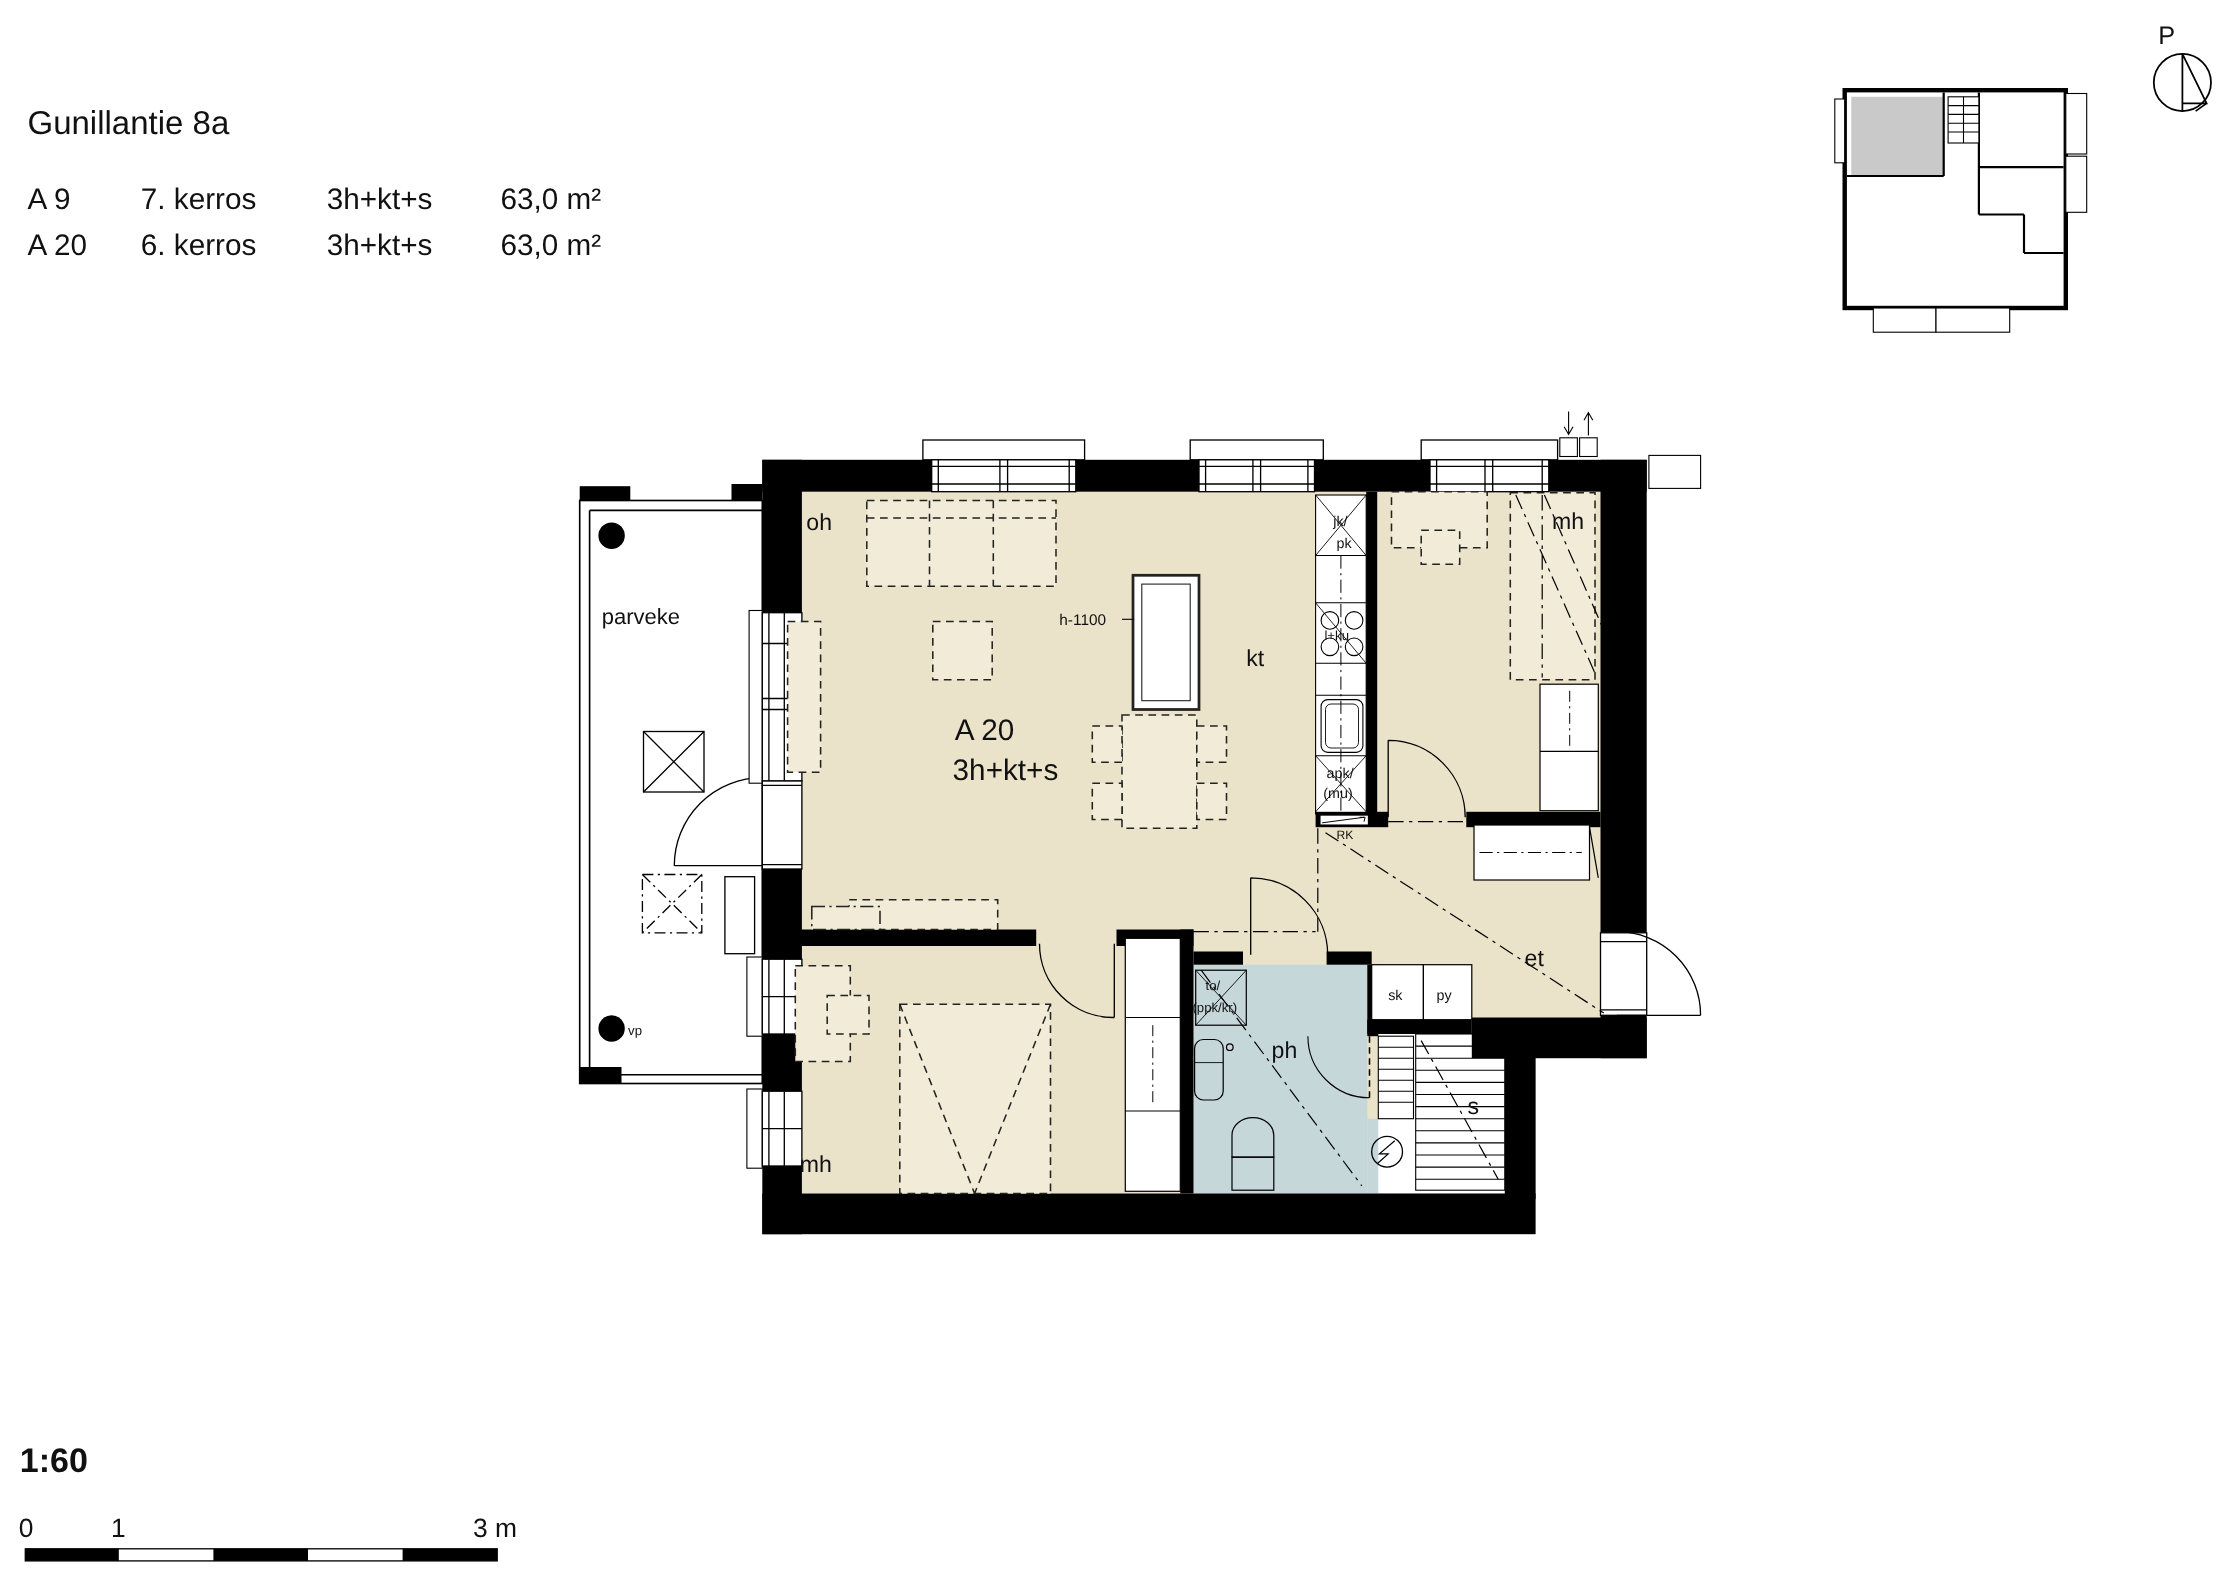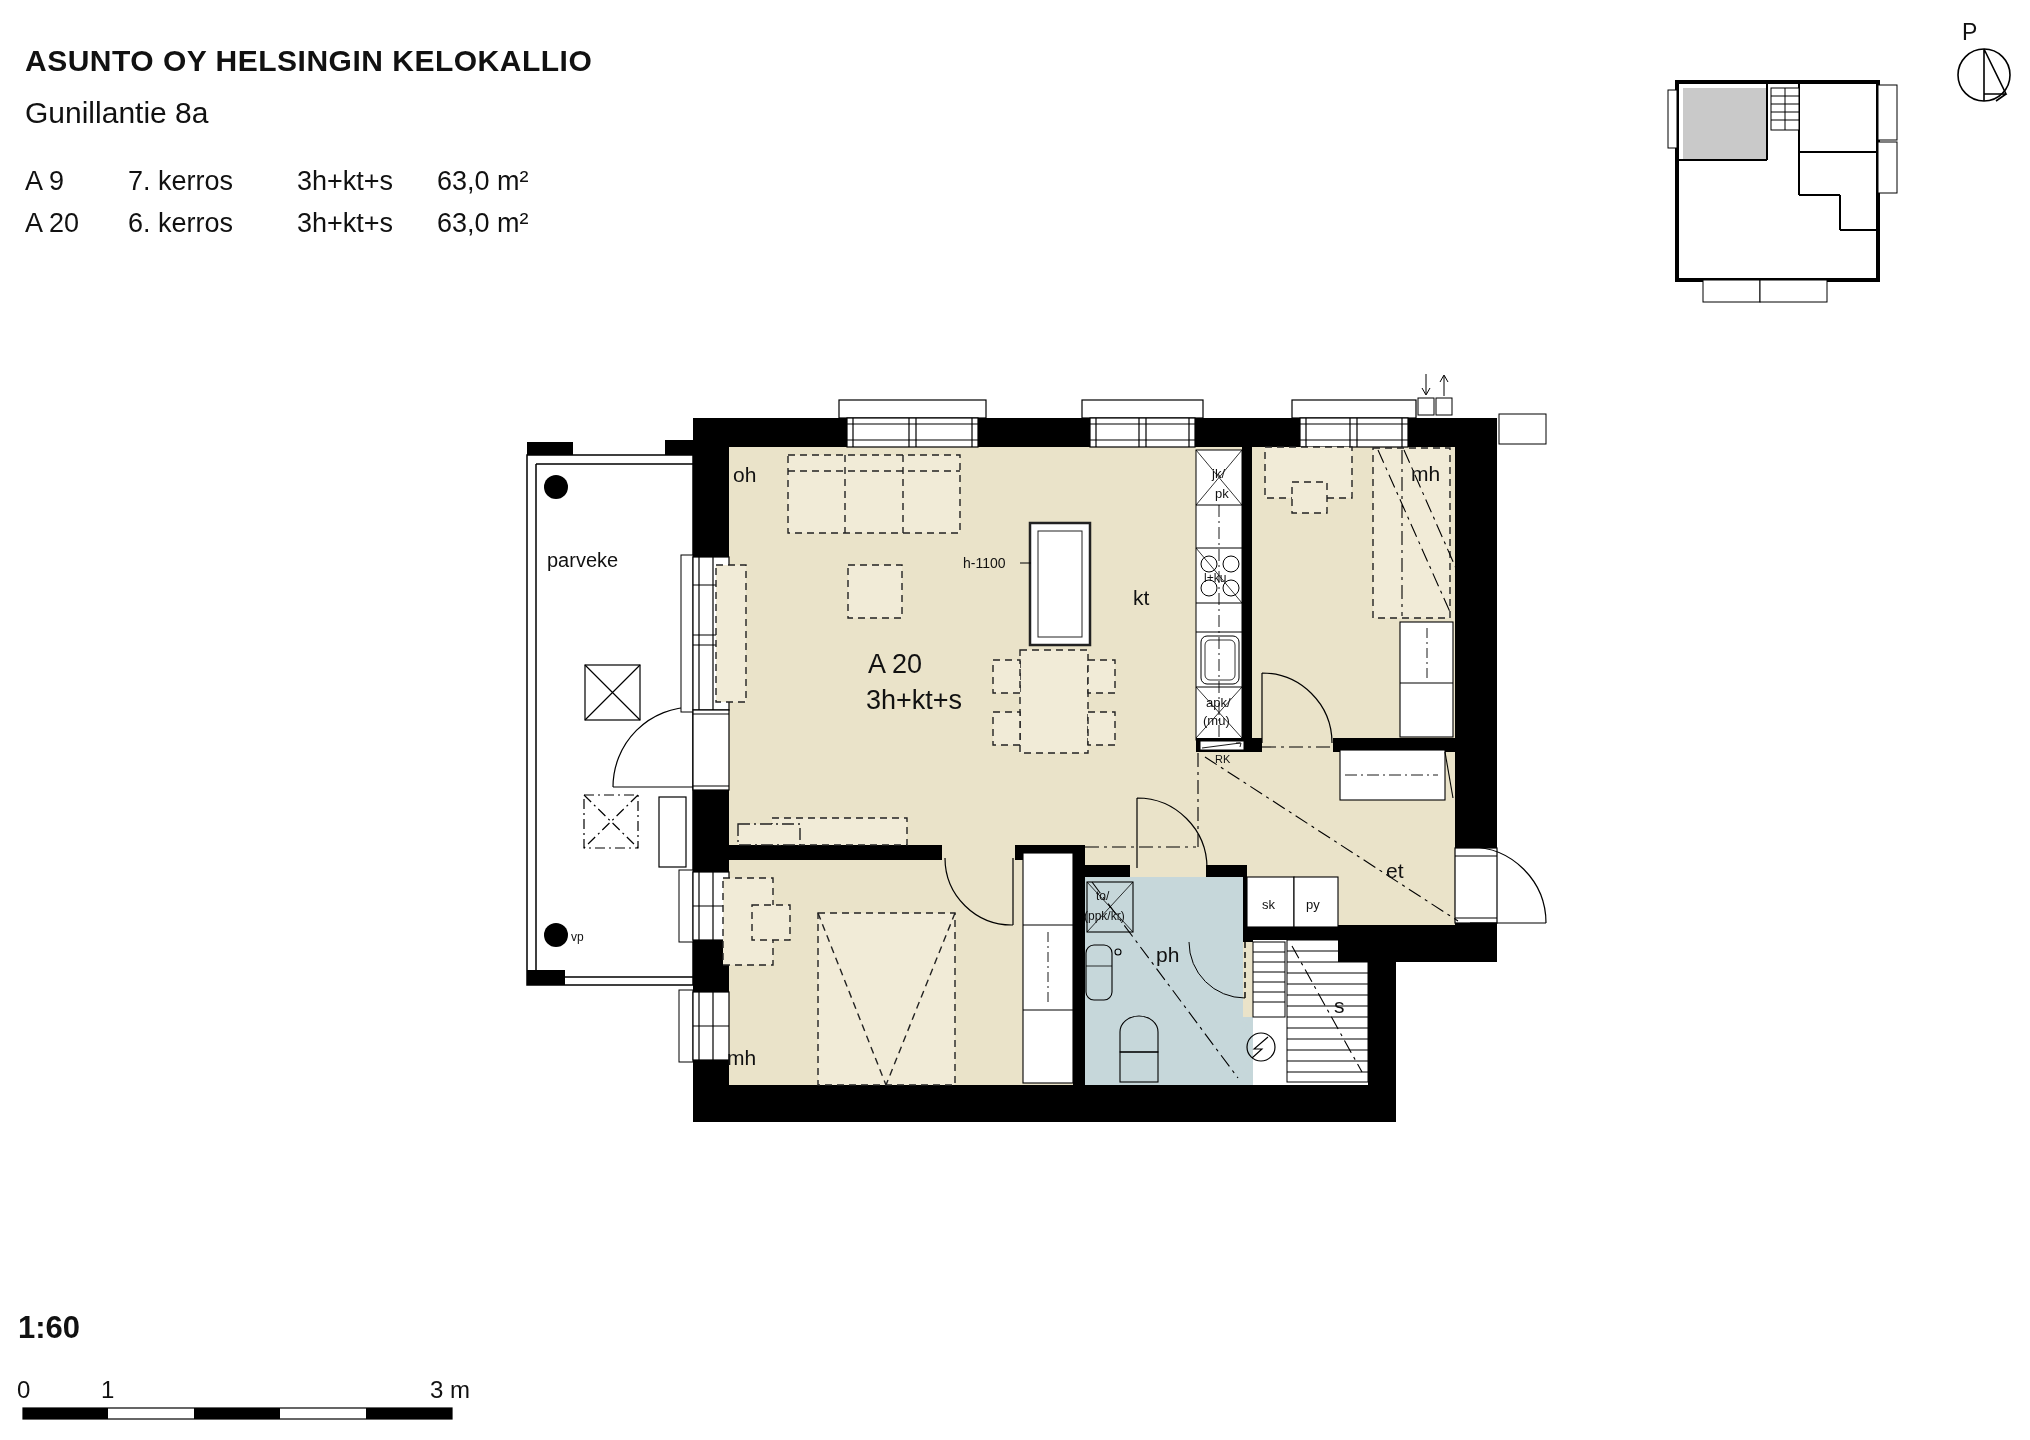--- a/index.html
+++ b/index.html
@@ -4,31 +4,30 @@
 <style>
   html,body{margin:0;padding:0;background:#ffffff;}
   body{font-family:"Liberation Sans", sans-serif;color:#111;}
   .sheet{position:relative;width:2030px;height:1440px;background:#fff;overflow:hidden;}
   .hdr-title{position:absolute;left:25px;top:44px;font-size:30px;font-weight:bold;letter-spacing:.5px;}
   .hdr-addr{position:absolute;left:25px;top:96px;font-size:30px;}
   .unit-row{position:absolute;left:25px;width:560px;font-size:27px;}
   .unit-row .c-id{position:absolute;left:0;}
   .unit-row .c-floor{position:absolute;left:103px;}
   .unit-row .c-type{position:absolute;left:272px;}
-  .unit-row .c-area{position:absolute;left:412px;text-align:center;}
+  .unit-row .c-area{position:absolute;left:430px;text-align:center;}
   .scale-ratio{position:absolute;left:18px;top:1310px;font-size:31px;font-weight:bold;}
   .scale-num{position:absolute;top:1376px;font-size:24px;}
   svg text{font-family:"Liberation Sans", sans-serif;fill:#111;}
 </style>
 </head>
 <body>
 
 <div class="sheet">
 
-  <div class="hdr-title">ASUNTO OY HELSINGIN KELOKALLIO</div>
   <div class="hdr-addr">Gunillantie 8a</div>
 
   <div class="unit-row" style="top:166px;">
     <span class="c-id">A 9</span>
     <span class="c-floor">7. kerros</span>
     <span class="c-type">3h+kt+s</span>
     <span class="c-area">63,0 m²</span>
   </div>
   <div class="unit-row" style="top:208px;">
     <span class="c-id">A 20</span>

